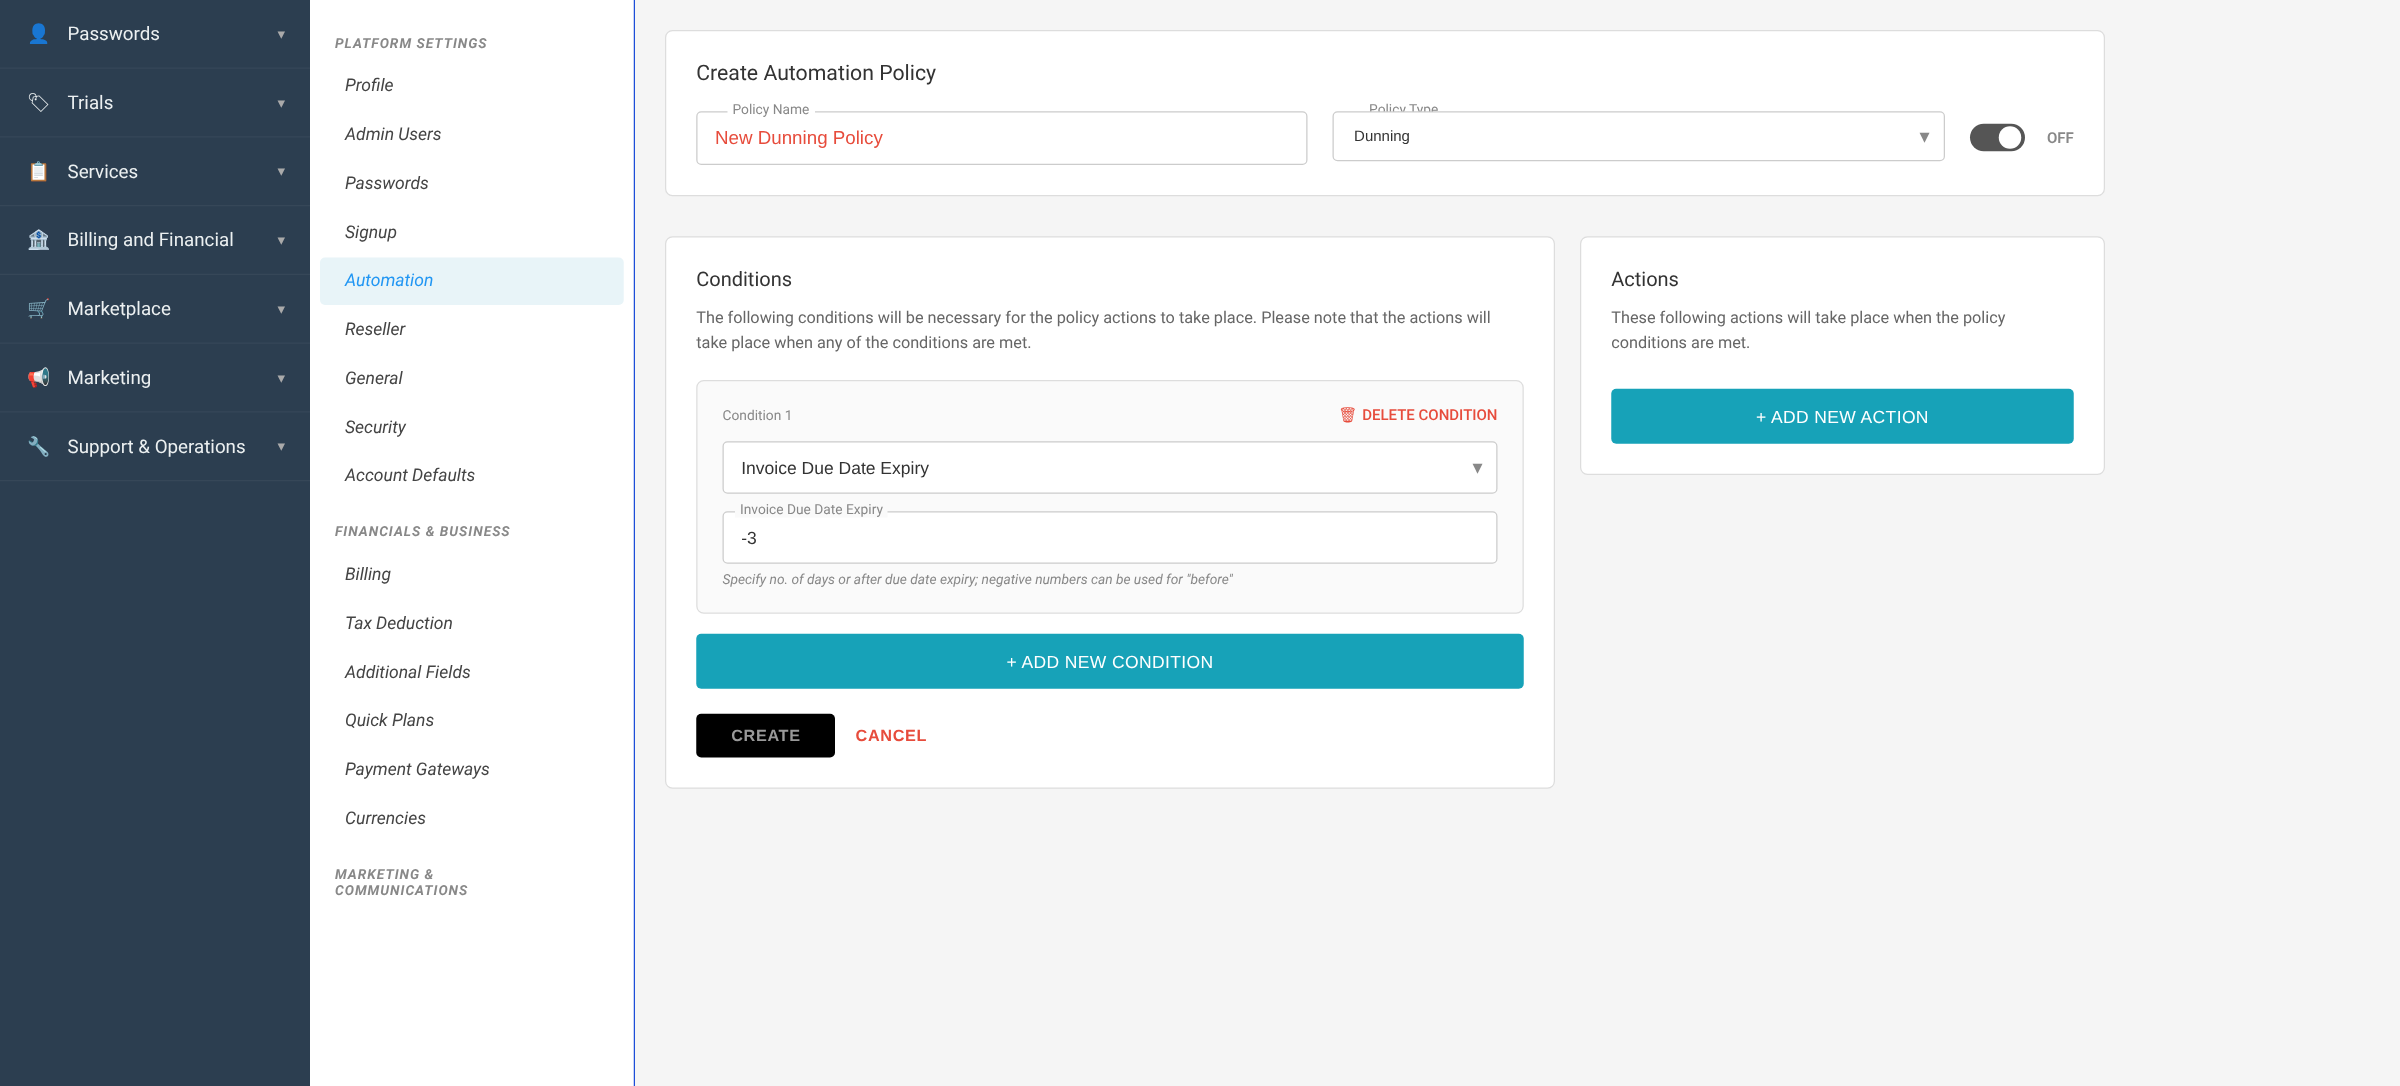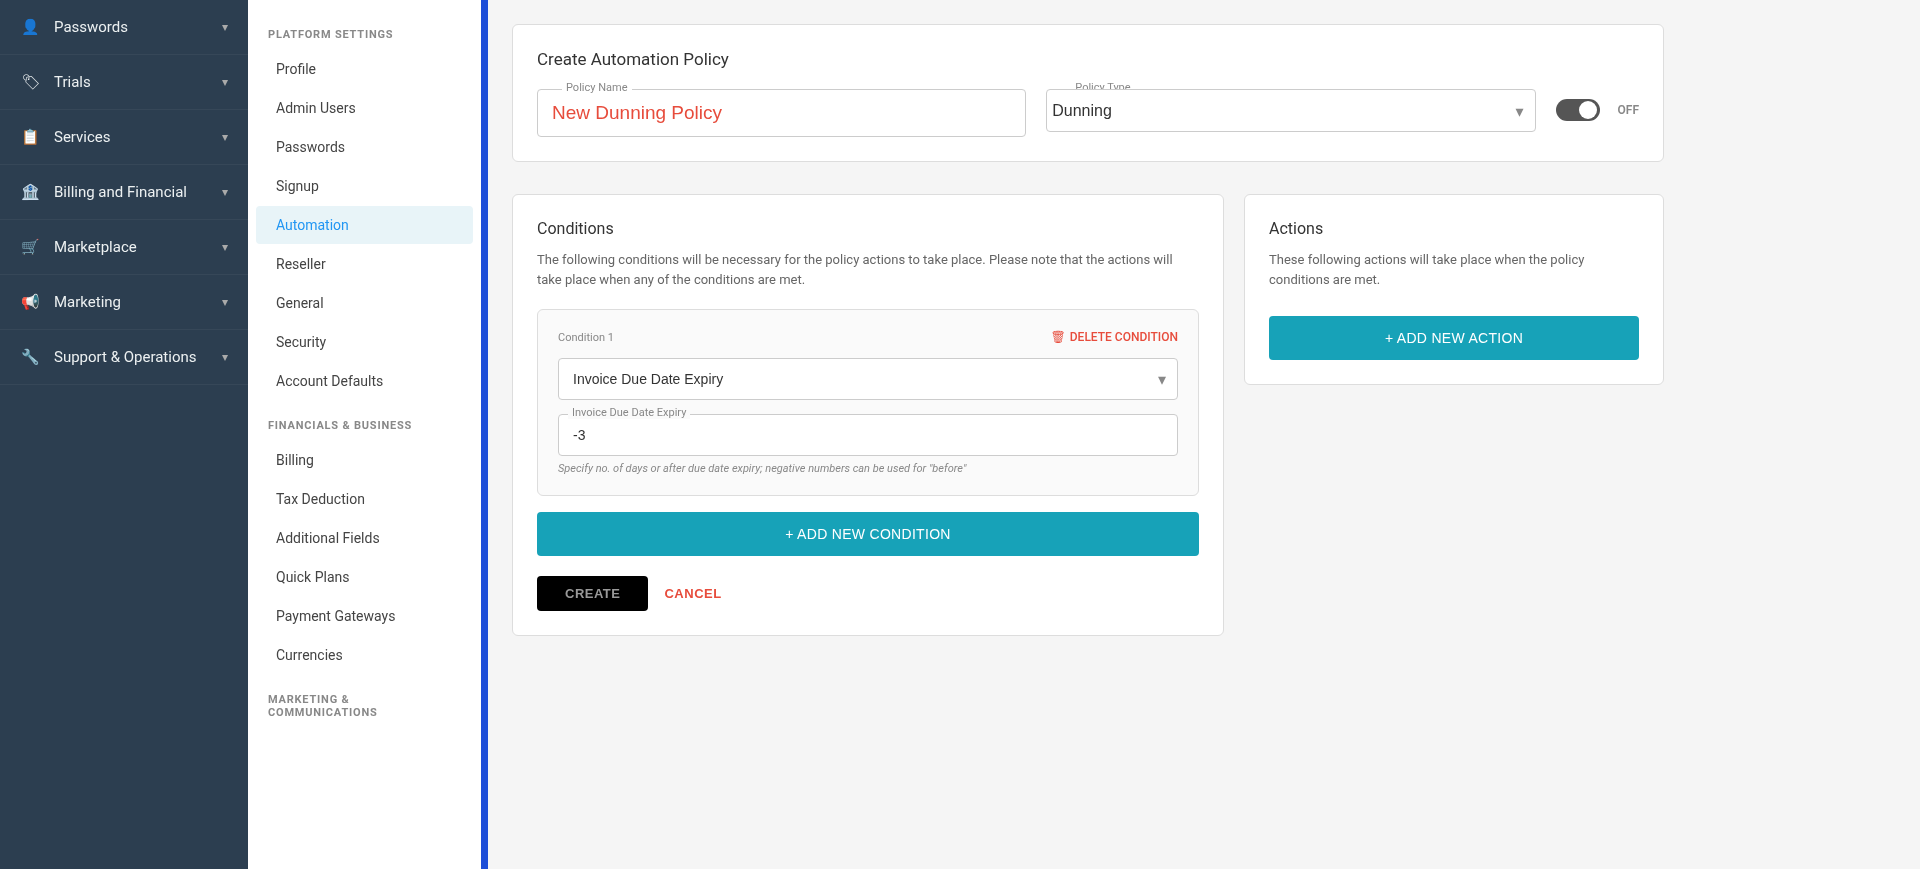--- a/index.html
+++ b/index.html
@@ -24,26 +24,27 @@
       border-bottom: 1px solid rgba(255,255,255,0.05);
       font-size: 15px;
       color: #ecf0f1;
     }
     .sidebar-item .left { display: flex; align-items: center; gap: 12px; }
     .sidebar-item .icon-wrap { width: 22px; height: 22px; display: flex; align-items: center; justify-content: center; }
     .chevron { font-size: 12px; color: #aaa; }
 
     
     .nav-panel {
-      width: 240px;
-      background: #fff;
-      border-right: 7px solid #1d4ed8;
+      width: 260px;
+      background: #fff;
+      border-right: 1px solid #1d4ed8;
       overflow-y: auto;
       flex-shrink: 0;
       padding-top: 10px;
+      font-style: italic;
     }
     .nav-section-title {
       font-size: 11px;
       font-weight: 700;
       color: #888;
       letter-spacing: 0.8px;
       padding: 18px 20px 8px;
       text-transform: uppercase;
     }
     .nav-link {
@@ -99,33 +100,33 @@
       font-size: 11px;
       color: #888;
       background: #fff;
       padding: 0 4px;
     }
     .field-input {
       width: 100%;
       border: 1px solid #ccc;
       border-radius: 4px;
       padding: 12px 14px;
-      font-size: 19px;
+      font-size: 15px;
       color: #e74c3c;
       outline: none;
     }
     .field-select-wrap {
       position: relative;
     }
     .field-select {
       width: 100%;
       border: 1px solid #ccc;
       border-radius: 4px;
-      padding: 12px 5px;
-      font-size: 16px;
+      padding: 12px 16px;
+      font-size: 12px;
       color: #333;
       outline: none;
       appearance: none;
       background: #fff;
       cursor: pointer;
     }
     .select-chevron {
       position: absolute;
       right: 12px;
       top: 50%;

